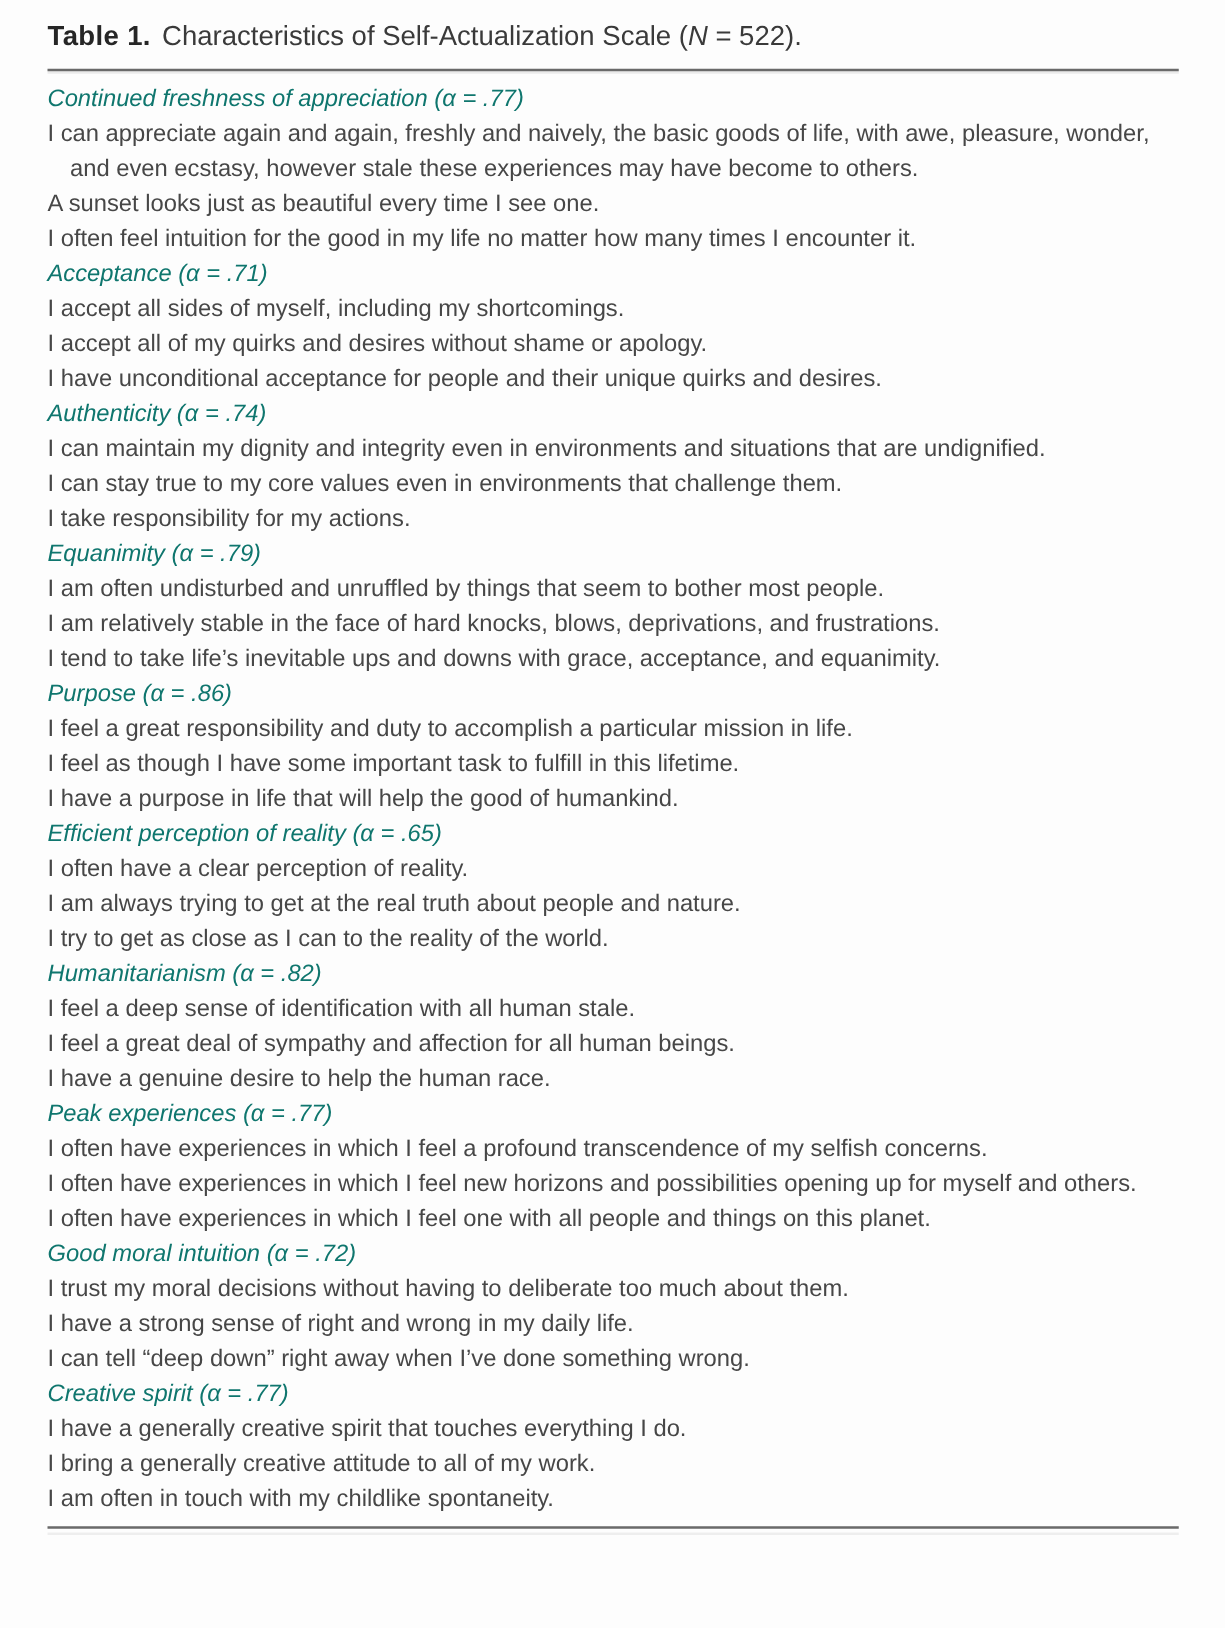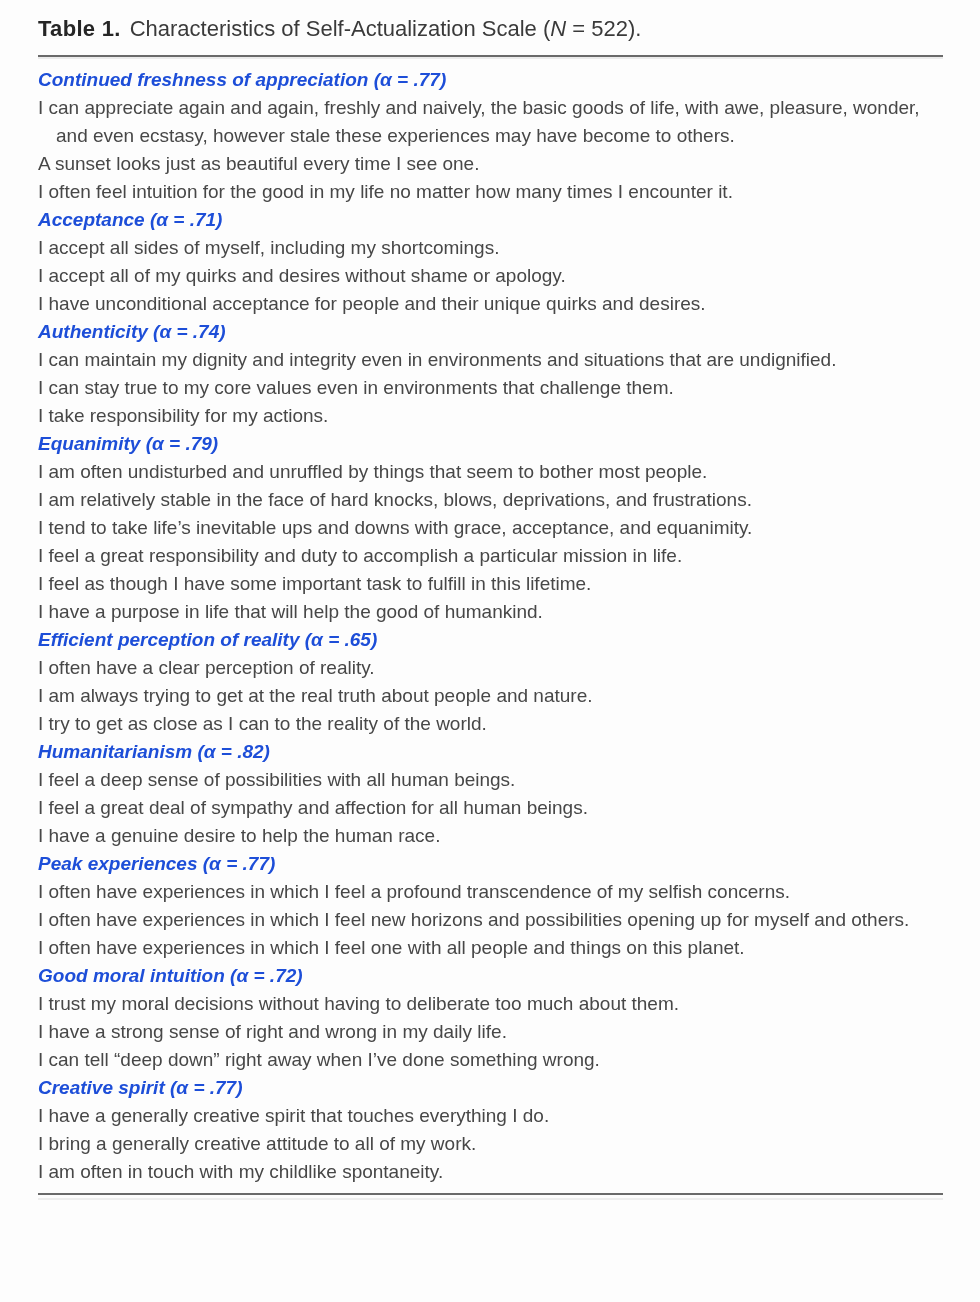--- a/index.html
+++ b/index.html
@@ -46,23 +46,23 @@
   .bottom-rule {
     margin-top: 7px;
     box-shadow: 0 5px 0 rgba(0,0,0,0.06);
   }
   .table-body {
     width: 905px;
     font-size: 19px;
     line-height: 28px;
   }
   .section-heading {
-    font-weight: bold;
+    font-weight: normal;
     font-style: italic;
-    color: #1d4ed8;
+    color: #0f766e;
   }
   .item {
     padding-left: 18px;
     text-indent: -18px;
   }
 </style>
 </head>
 <body>
 
 <div class="page">
@@ -91,33 +91,34 @@
         <div class="item">I can stay true to my core values even in environments that challenge them.</div>
         <div class="item">I take responsibility for my actions.</div>
       </div>
       <div class="section">
         <div class="section-heading">Equanimity (α = .79)</div>
         <div class="item">I am often undisturbed and unruffled by things that seem to bother most people.</div>
         <div class="item">I am relatively stable in the face of hard knocks, blows, deprivations, and frustrations.</div>
         <div class="item">I tend to take life’s inevitable ups and downs with grace, acceptance, and equanimity.</div>
       </div>
       <div class="section">
+        <div class="section-heading">Purpose (α = .86)</div>
         <div class="item">I feel a great responsibility and duty to accomplish a particular mission in life.</div>
         <div class="item">I feel as though I have some important task to fulfill in this lifetime.</div>
         <div class="item">I have a purpose in life that will help the good of humankind.</div>
       </div>
       <div class="section">
         <div class="section-heading">Efficient perception of reality (α = .65)</div>
         <div class="item">I often have a clear perception of reality.</div>
         <div class="item">I am always trying to get at the real truth about people and nature.</div>
         <div class="item">I try to get as close as I can to the reality of the world.</div>
       </div>
       <div class="section">
         <div class="section-heading">Humanitarianism (α = .82)</div>
-        <div class="item">I feel a deep sense of possibilities with all human beings.</div>
+        <div class="item">I feel a deep sense of identification with all human stale.</div>
         <div class="item">I feel a great deal of sympathy and affection for all human beings.</div>
         <div class="item">I have a genuine desire to help the human race.</div>
       </div>
       <div class="section">
         <div class="section-heading">Peak experiences (α = .77)</div>
         <div class="item">I often have experiences in which I feel a profound transcendence of my selfish concerns.</div>
         <div class="item">I often have experiences in which I feel new horizons and possibilities opening up for myself and others.</div>
         <div class="item">I often have experiences in which I feel one with all people and things on this planet.</div>
       </div>
       <div class="section">

